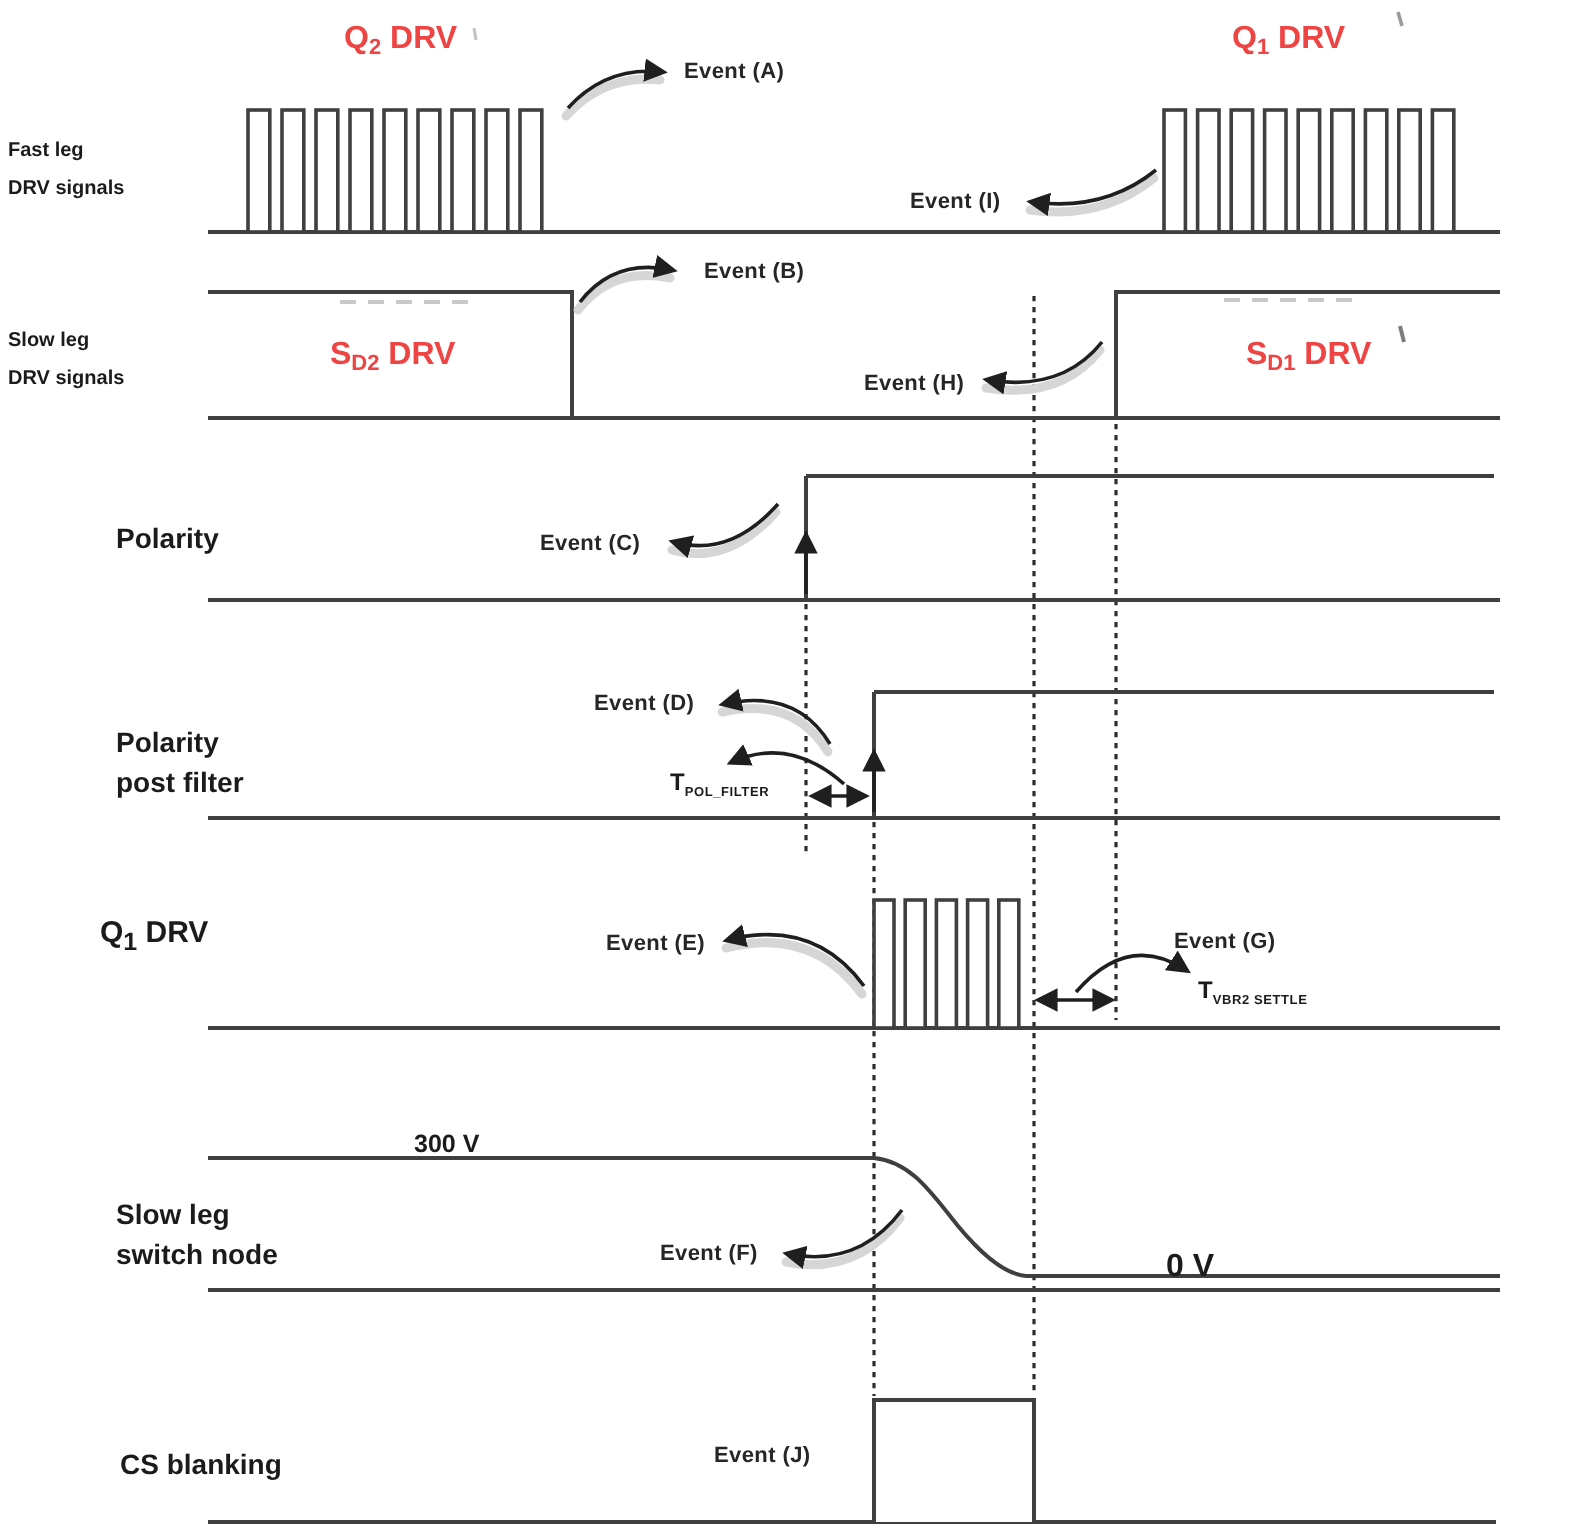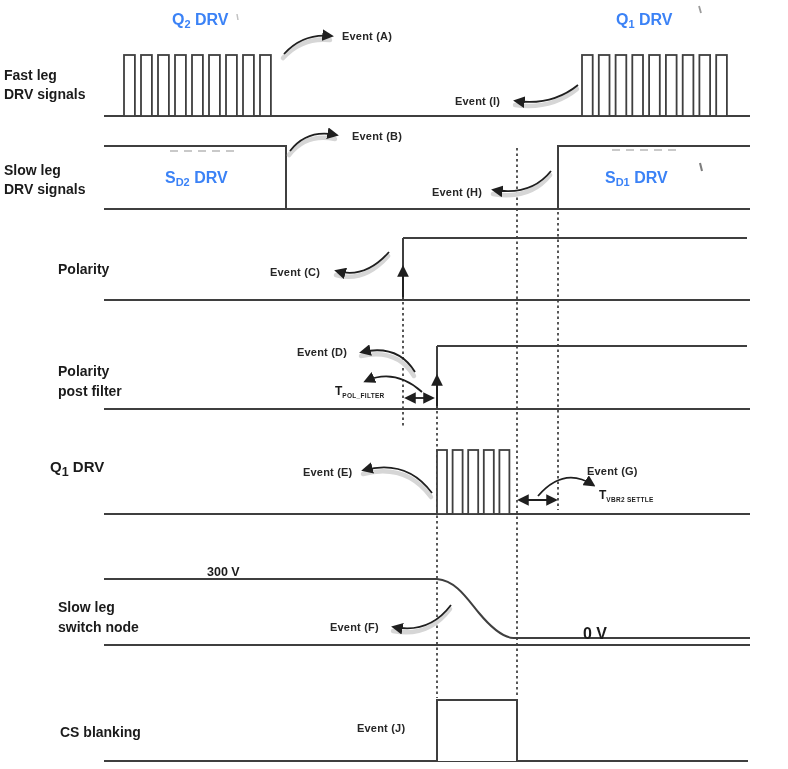--- a/index.html
+++ b/index.html
@@ -10,24 +10,24 @@
   }
   svg.overlay{position:absolute;left:0;top:0;width:788px;height:769px}
   .wline{stroke:var(--line);stroke-width:2;fill:none}
   .dashv{stroke:var(--dash);stroke-width:1.6;stroke-dasharray:2.6 2.9;fill:none}
   .arr{stroke:var(--arrow);stroke-width:1.8;fill:none}
   .echo{stroke:var(--echo);stroke-width:4.5;fill:none;stroke-linecap:round}
   .pulse{fill:#fff;stroke:var(--line);stroke-width:1.8}
   .cspulse{fill:#fff;stroke:var(--line);stroke-width:2}
   .artifact{stroke:#c9c9c9;stroke-width:2}
   .t-abs{position:absolute;white-space:nowrap}
-  .row-lbl{font-size:14px;font-weight:700;line-height:19px;color:#1b1b1b}
+  .row-lbl{font-size:10px;font-weight:700;line-height:19px;color:#1b1b1b}
   .row-lbl.lg{font-size:15px;line-height:22px}
   .row-lbl.md{font-size:14px;line-height:20px}
-  .sig-lbl{font-size:16px;font-weight:700;color:#3b82f6}
+  .sig-lbl{font-size:16px;font-weight:700;color:#ef4444}
   .sig-lbl sub{font-size:11px;vertical-align:-3px}
   .evt{font-size:11px;font-weight:700;color:#262626;letter-spacing:.2px}
   .volt{font-size:12.5px;font-weight:700;color:#1b1b1b}
   .tim{font-size:12px;font-weight:700;color:#1b1b1b}
   .tim sub{font-size:6.5px;vertical-align:-3px;letter-spacing:.3px}
 </style>
 </head>
 <body>
 
 <div class="canvas" style="--line: #3f3f3f; --dash: #2e2e2e; --arrow: #1f1f1f; --echo: #d6d6d6; --text: #1c1c1c;">
@@ -170,21 +170,21 @@
   </div>
   <div class="t-abs row-lbl md" style="left:58px;top:597px">
     <div>Slow leg</div>
     <div>switch node</div>
   </div>
   <div class="t-abs row-lbl md" style="left:60px;top:722px">CS blanking</div>
 
   <div class="t-abs sig-lbl" style="left:172px;top:11px"><span>Q</span><sub>2</sub><span> DRV</span></div>
   <div class="t-abs sig-lbl" style="left:616px;top:11px"><span>Q</span><sub>1</sub><span> DRV</span></div>
   <div class="t-abs sig-lbl" style="left:165px;top:169px"><span>S</span><sub>D2</sub><span> DRV</span></div>
-  <div class="t-abs sig-lbl" style="left:605px;top:169px"><span>S</span><sub>D1</sub><span> DRV</span></div>
+  <div class="t-abs sig-lbl" style="left:623px;top:169px"><span>S</span><sub>D1</sub><span> DRV</span></div>
   <div class="t-abs volt" style="left:207px;top:565px">300 V</div>
   <div class="t-abs volt" style="left:583px;top:625px;font-size:16px">0 V</div>
 
   <div class="t-abs tim" style="left:335px;top:384px"><span>T</span><sub>POL_FILTER</sub></div>
   <div class="t-abs tim" style="left:599px;top:488px"><span>T</span><sub>VBR2 SETTLE</sub></div>
 
   <div class="t-abs evt" style="left:342px;top:30px">Event (A)</div>
   <div class="t-abs evt" style="left:352px;top:130px">Event (B)</div>
   <div class="t-abs evt" style="left:270px;top:266px">Event (C)</div>
   <div class="t-abs evt" style="left:297px;top:346px">Event (D)</div>

